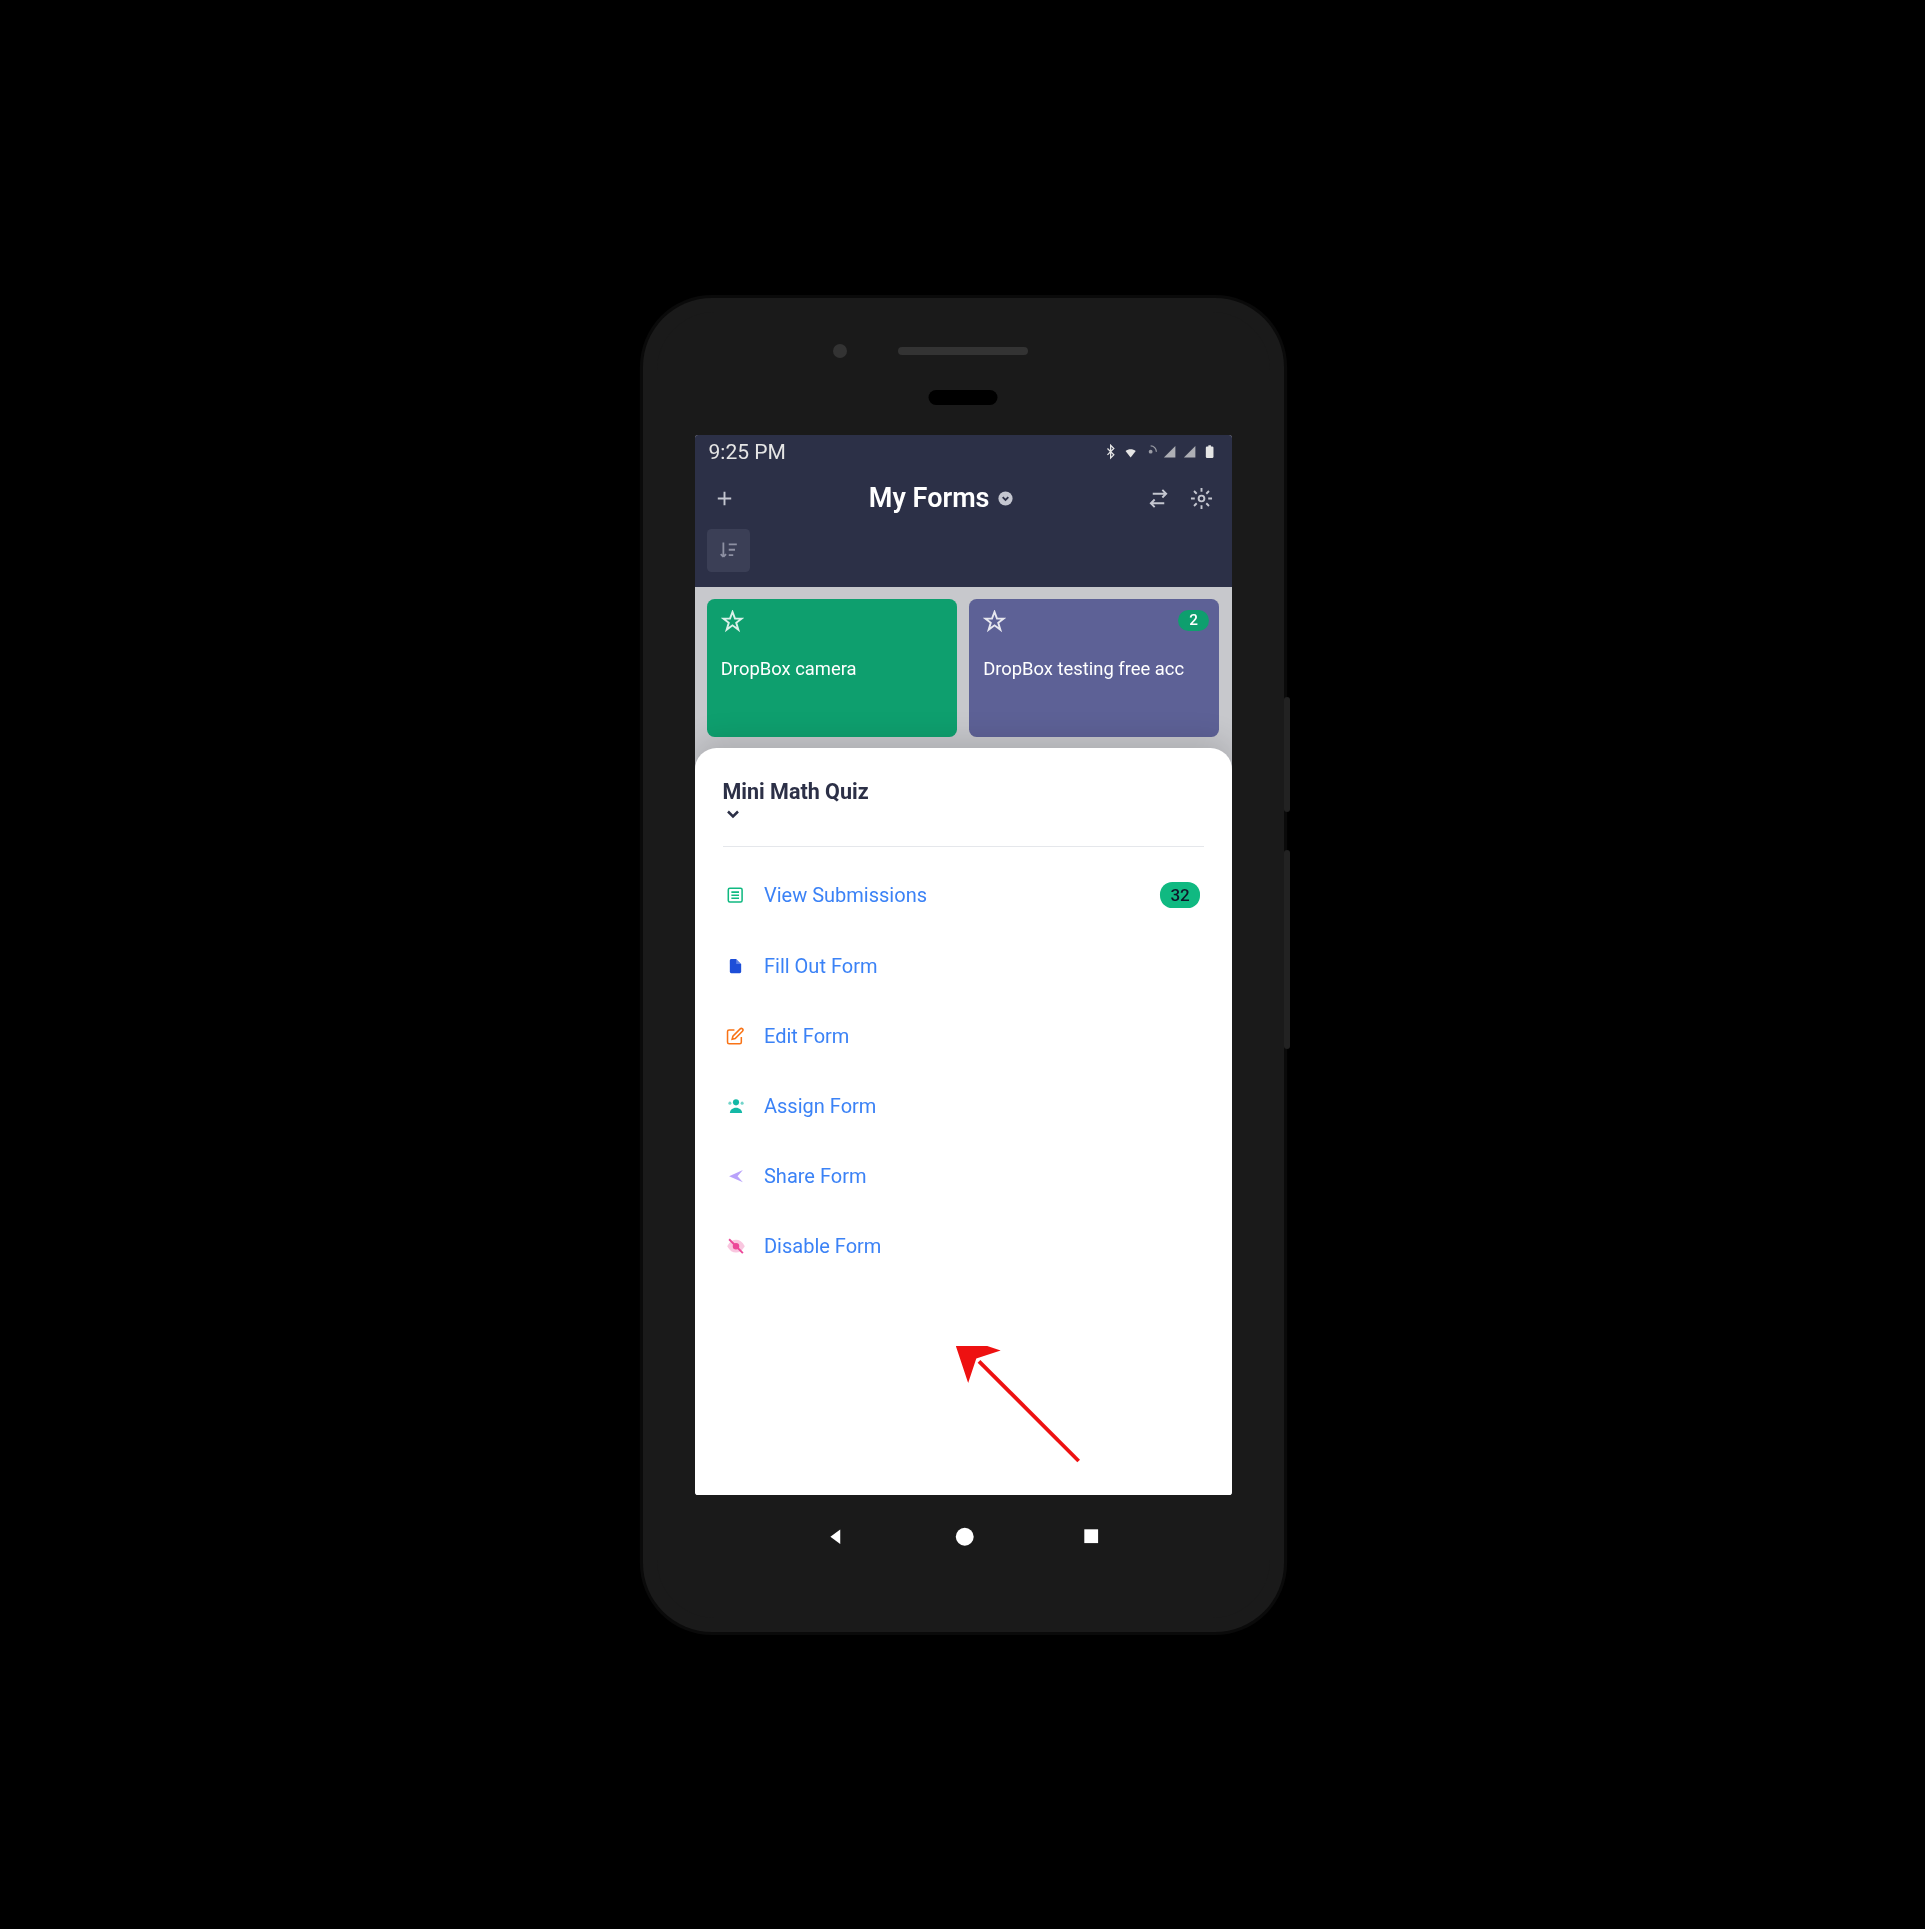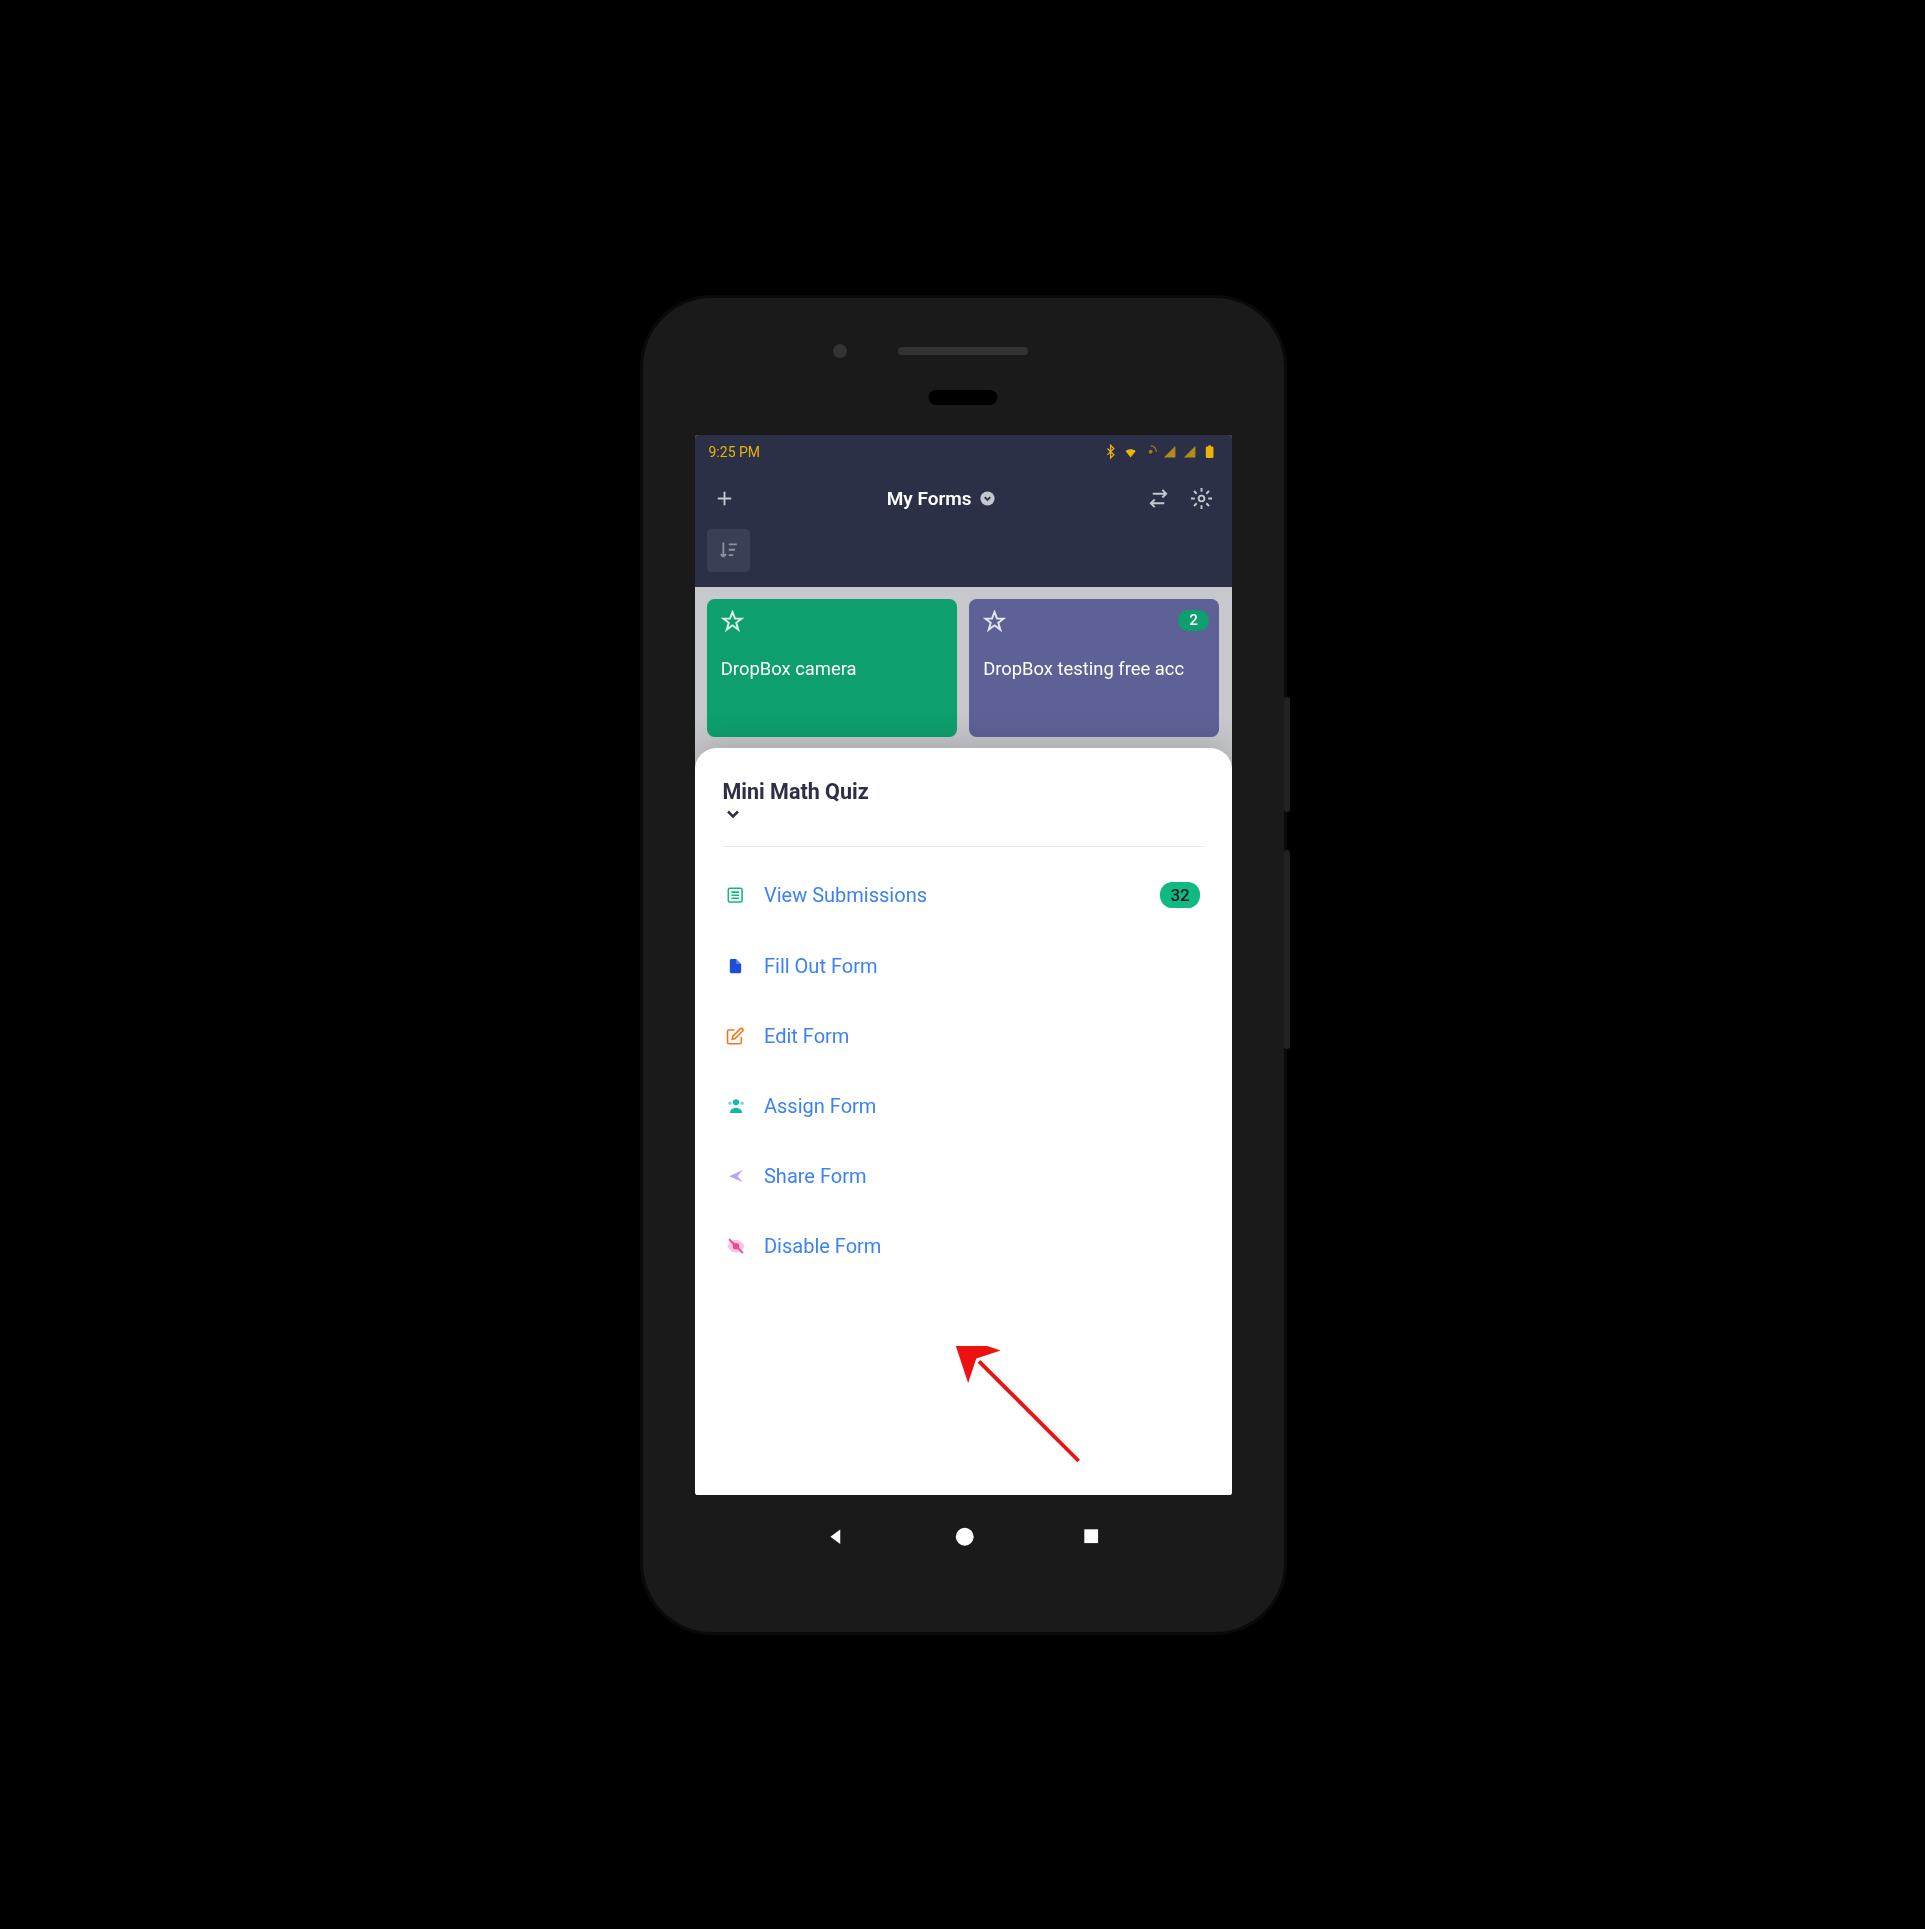--- a/index.html
+++ b/index.html
@@ -65,35 +65,35 @@
       overflow: hidden;
     }
     
     .status-bar {
       height: 34px;
       background: #2c3047;
       display: flex;
       align-items: center;
       justify-content: space-between;
       padding: 0 14px;
-      color: #eab308;
-      font-size: 14px;
+      color: #e5e5e5;
+      font-size: 21px;
     }
     .status-icons { display: flex; align-items: center; gap: 4.6px; }
     .si { width: 15.3px; height: 15.3px; }
     
     .app-header {
       height: 58px;
       background: #2c3047;
       display: flex;
       align-items: center;
       justify-content: space-between;
       padding: 0 17px;
     }
-    .header-center { display: flex; align-items: center; gap: 7.7px; color: #fff; font-weight: 600; font-size: 19px; }
+    .header-center { display: flex; align-items: center; gap: 7.7px; color: #fff; font-weight: 600; font-size: 27px; }
     .header-right { display: flex; align-items: center; gap: 17px; }
     .icon-btn { width: 26px; height: 26px; display: flex; align-items: center; justify-content: center; color: #c4c6d0; cursor: pointer; }
     
     .search-row {
       height: 60px;
       background: #2c3047;
       display: flex;
       align-items: center;
       padding: 0 12.3px 14px;
       gap: 9.2px;

